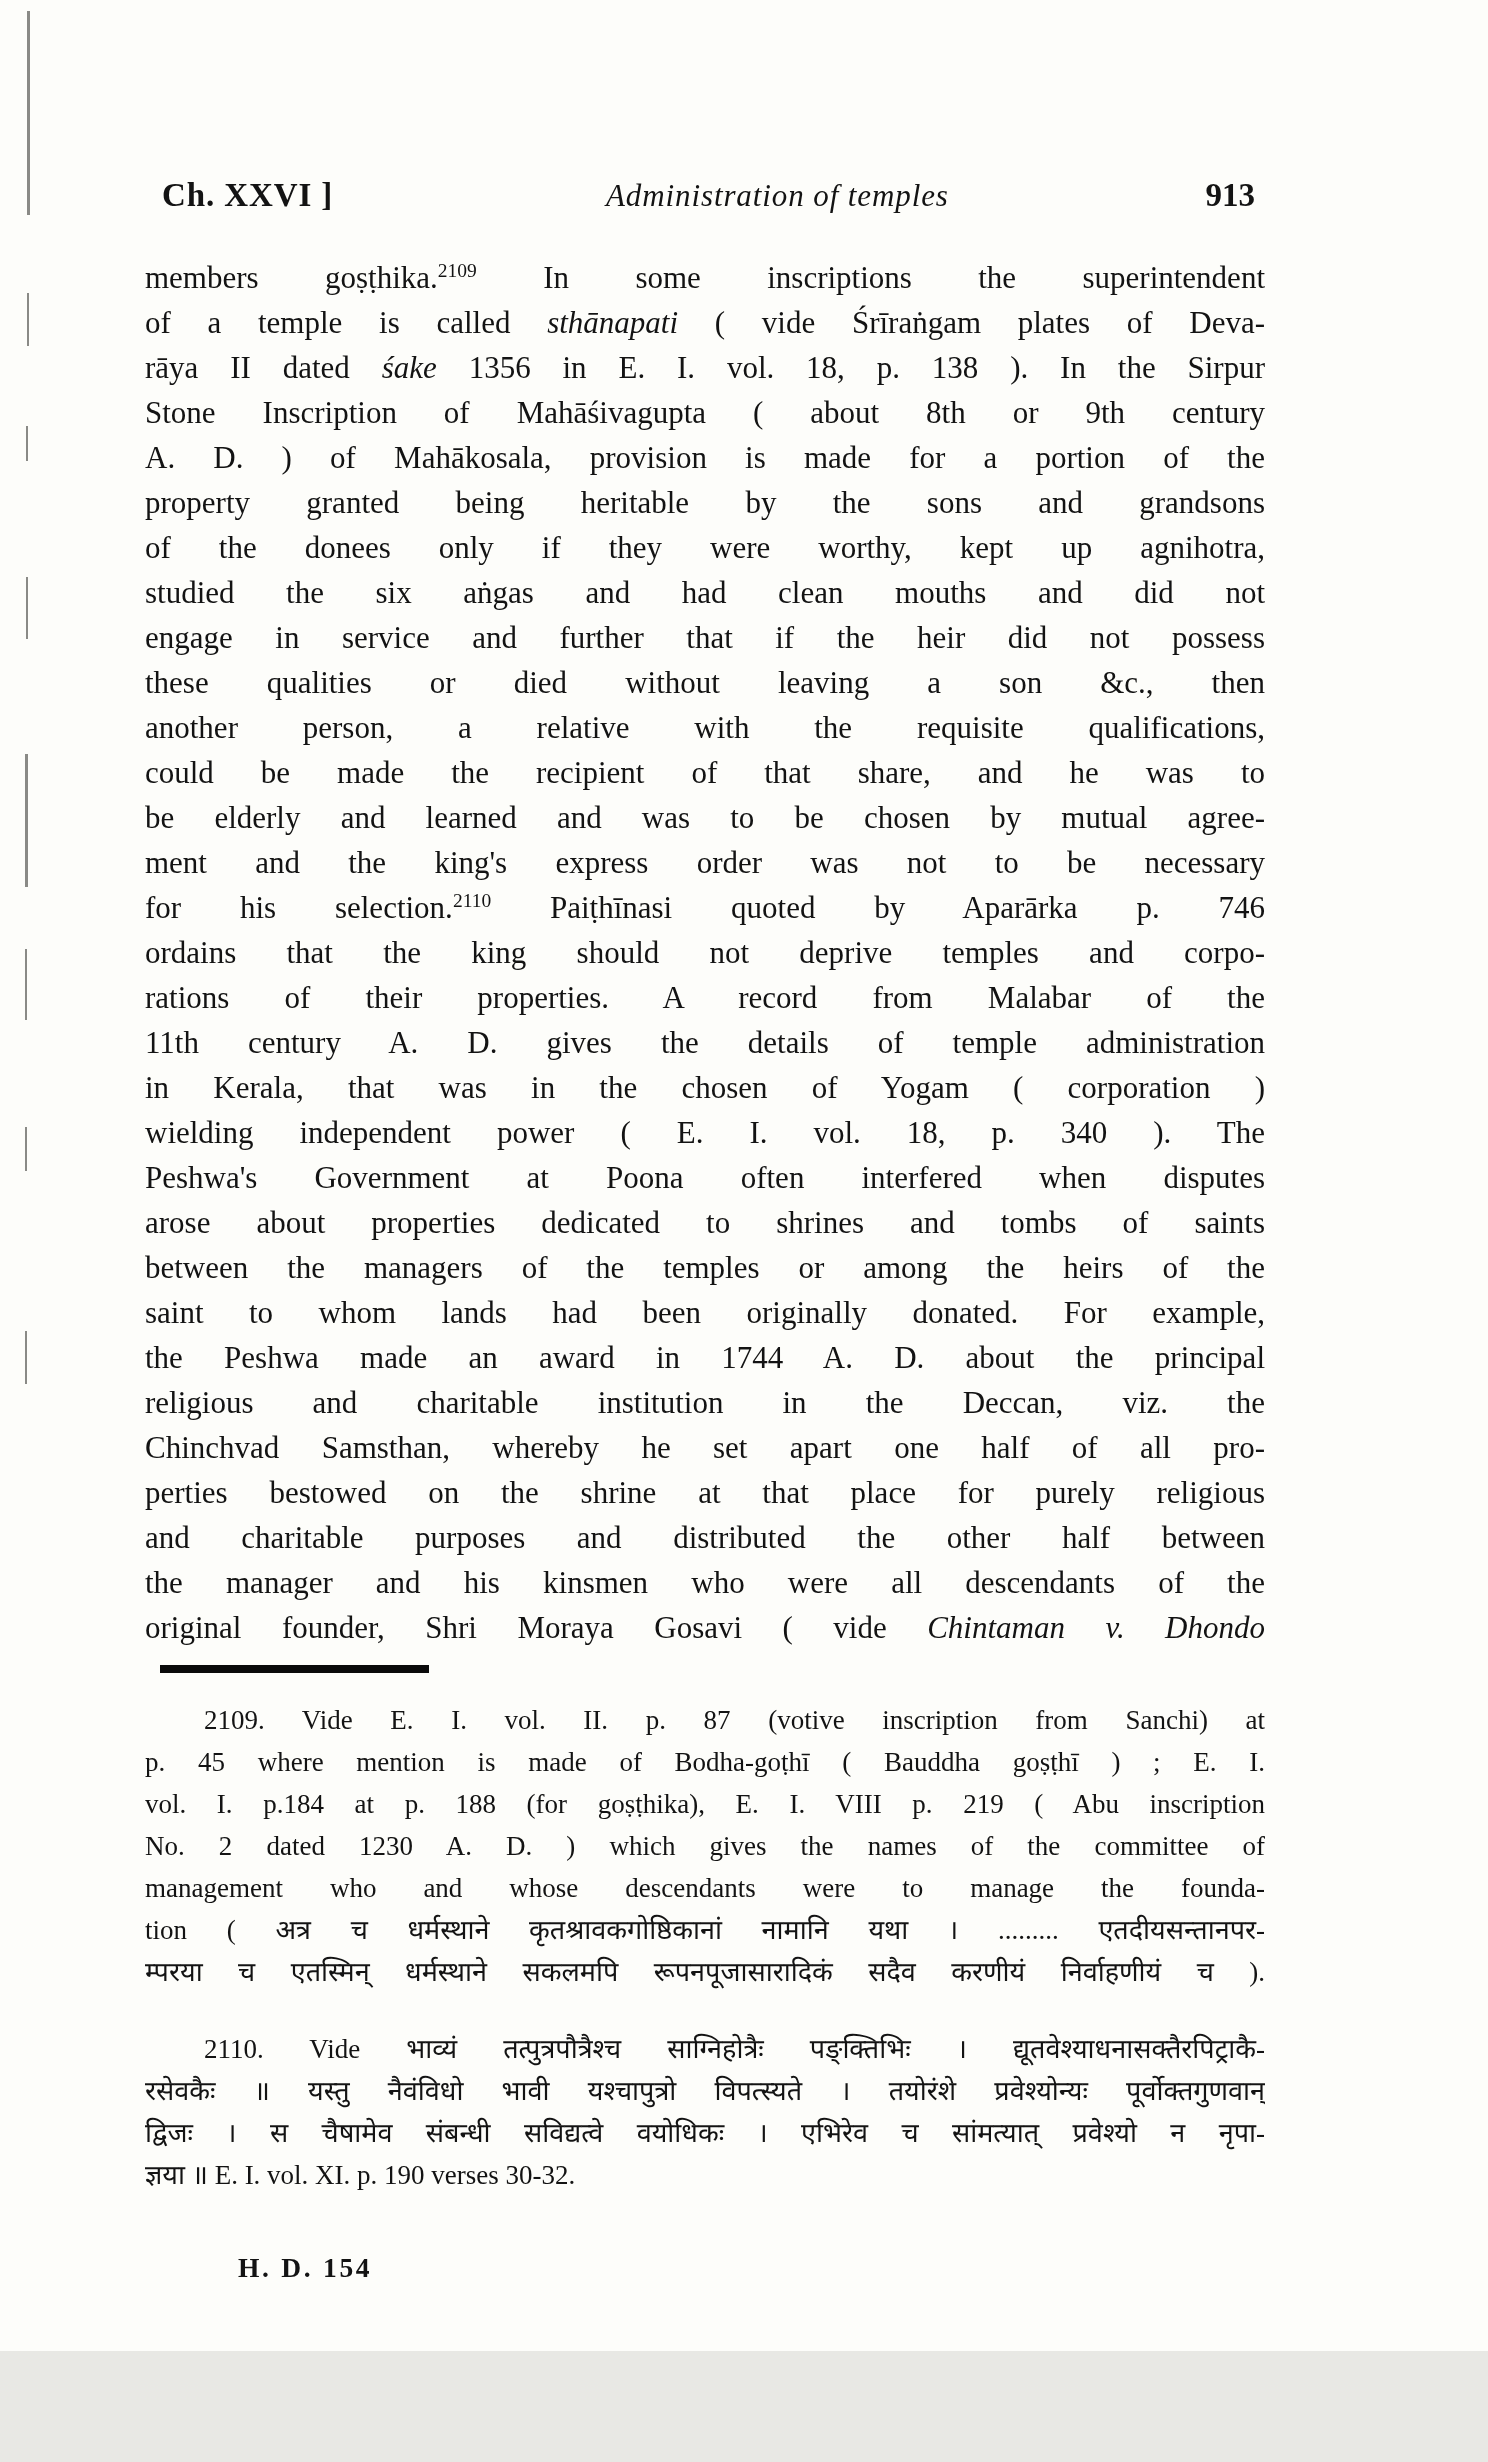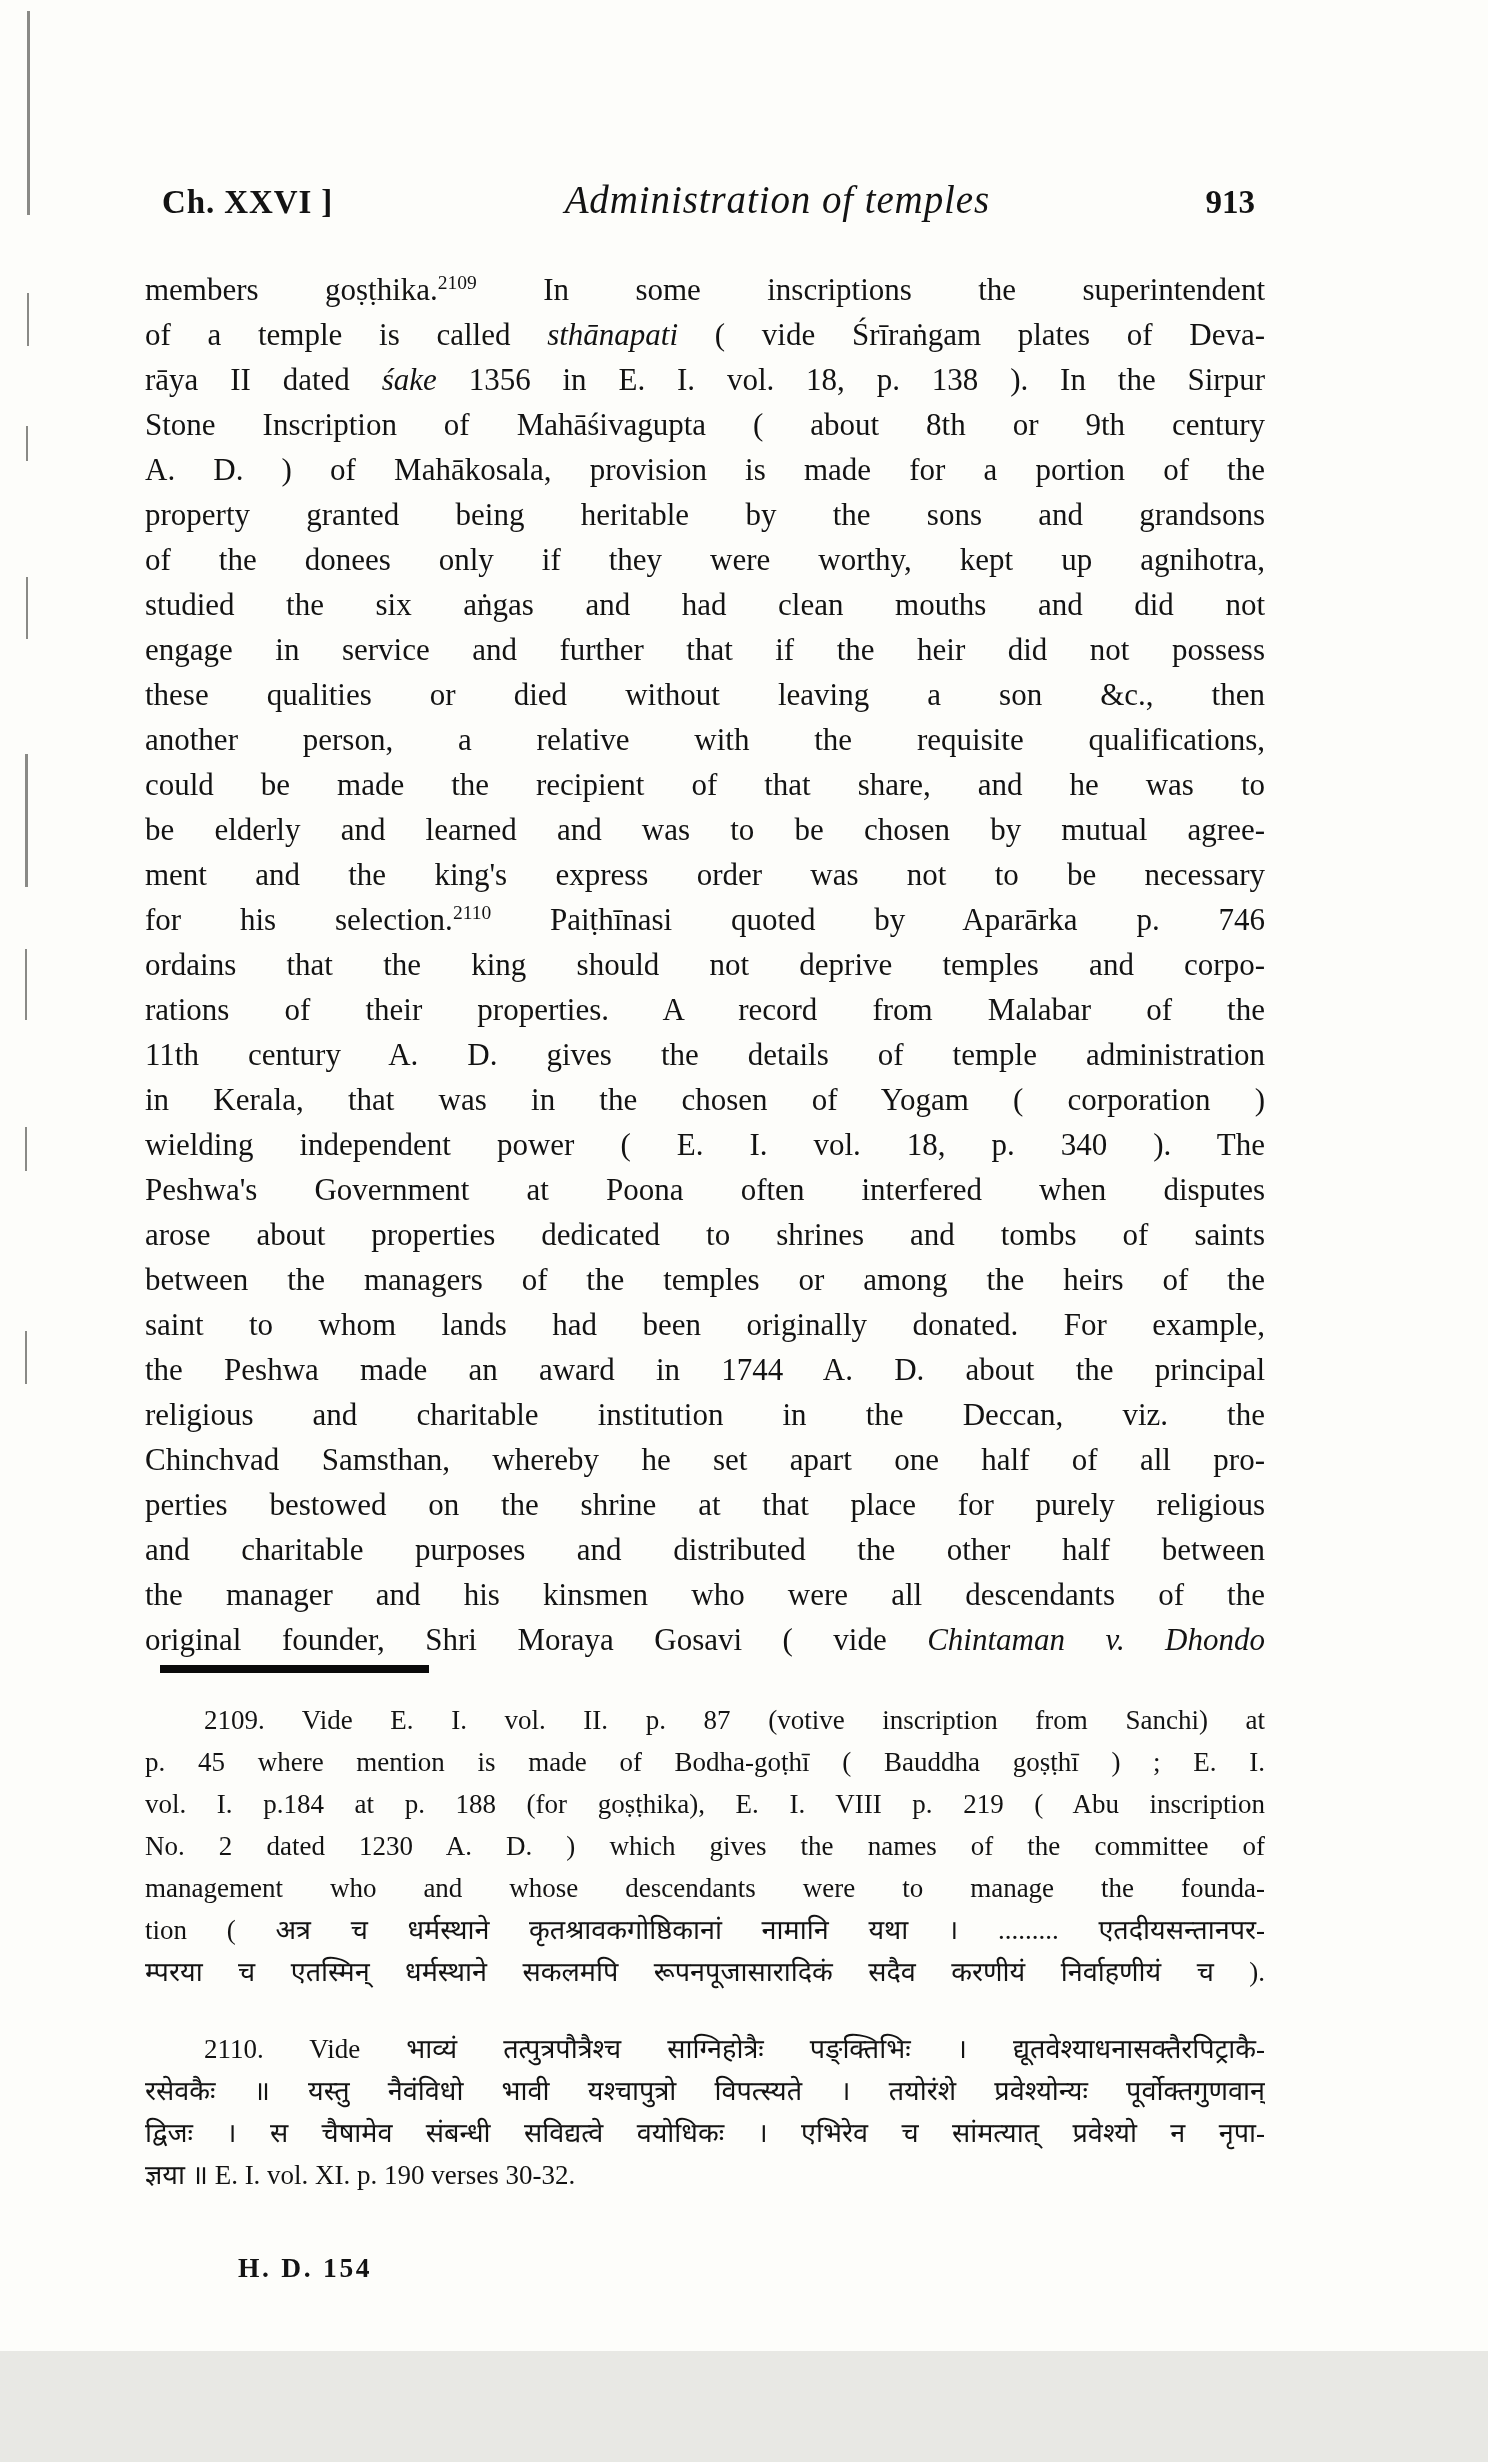--- a/index.html
+++ b/index.html
@@ -14,26 +14,26 @@
     overflow: hidden;
   }
   
   .tick { position:absolute; background:#8a8a86; }
 
   .header {
     position:absolute; left:162px; top:177px; width:1093px;
     display:flex; justify-content:space-between; align-items:baseline;
   }
   .chapter { font-weight:bold; font-size:33px; letter-spacing:0.9px; }
-  .running-title { font-style:italic; font-size:39px; letter-spacing:0.9px;margin-left:16px; }
+  .running-title { font-style:italic; font-size:31px; letter-spacing:0.9px;margin-left:16px; }
   .pagenum { font-size:33px; font-weight:bold; }
 
   .body-text {
     position:absolute; left:145px; top:255px; width:1120px;
-    font-size:31px; line-height:45px;margin-top:12px;
+    font-size:31px; line-height:45px;
   }
   .line {
     white-space:nowrap; overflow:hidden;
     text-align:justify; text-align-last:justify;
   }
   .line.indent { text-indent:59px; }
   .line.short { text-align-last:left; }
   .it { font-style:italic; }
   .sup { vertical-align:super; font-size:19.5px; line-height:0; }
 

